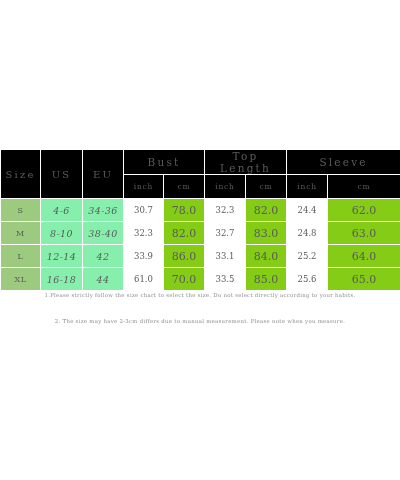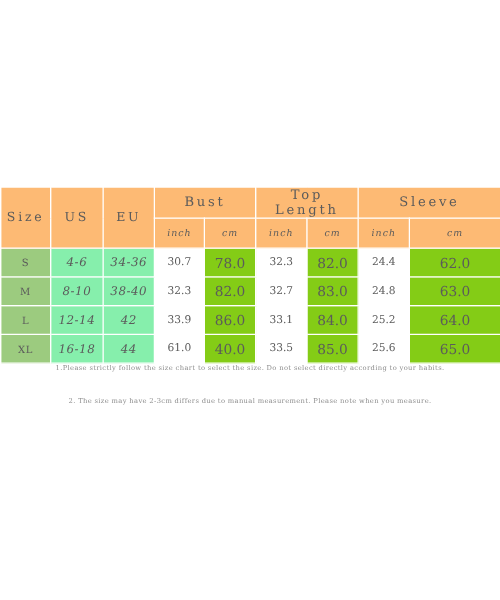--- a/index.html
+++ b/index.html
@@ -33,38 +33,37 @@
     border: 1px solid #ffffff;
     padding: 0;
     text-align: center;
     vertical-align: middle;
     font-weight: normal;
     color: #5b5b5b;
   }
 
   
   .hdr {
-    background: #fdba74;
+    background: #000000;
     color: #5e5e5e;
   }
   .hdr-group {
     height: 23px;
     font-size: 10.5px;
     letter-spacing: 2.2px;
     border-bottom-color: #e8e8e8;
   }
   .hdr-span {
     height: 46px;
     font-size: 10px;
     letter-spacing: 2.2px;
   }
   .hdr-unit {
     height: 23px;
     font-size: 7.5px;
-    font-style: italic;
     letter-spacing: 0.8px;
     color: #666666;
   }
 
   
   tbody tr { height: 23px; }
 
   .c-size {
     background: #9ccb7f;
     color: #5f6f52;
@@ -174,21 +173,21 @@
           <td class="c-inch">33.1</td>
           <td class="c-cm">84.0</td>
           <td class="c-inch">25.2</td>
           <td class="c-cm">64.0</td>
         </tr>
         <tr>
           <td class="c-size">XL</td>
           <td class="c-usa">16-18</td>
           <td class="c-usa">44</td>
           <td class="c-inch">61.0</td>
-          <td class="c-cm">40.0</td>
+          <td class="c-cm">70.0</td>
           <td class="c-inch">33.5</td>
           <td class="c-cm">85.0</td>
           <td class="c-inch">25.6</td>
           <td class="c-cm">65.0</td>
         </tr>
       </tbody>
   </table>
 </div>
 
 <div class="notes">

